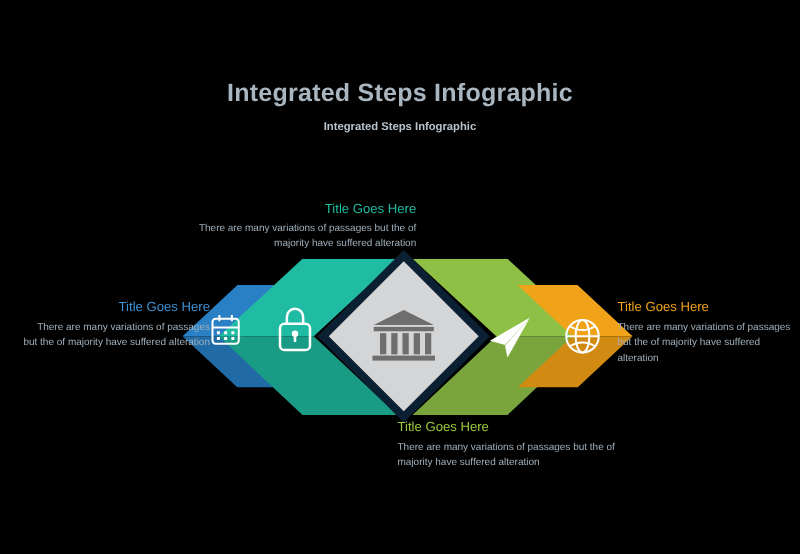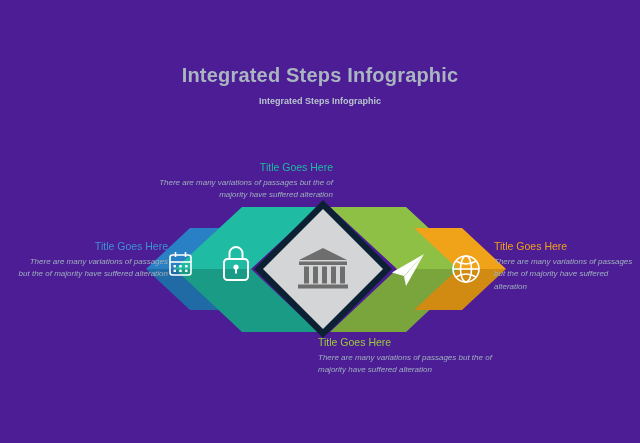--- a/index.html
+++ b/index.html
@@ -10,21 +10,21 @@
     width: 640px;
     height: 443px;
     overflow: hidden;
     font-family: "Liberation Sans", sans-serif;
     background: #0c2033;
   }
   .slide {
     position: relative;
     width: 640px;
     height: 443px;
-    background: #4c1d95;
+    background: #000000;
   }
   .title-main {
     position: absolute;
     top: 64px;
     left: 0;
     width: 640px;
     text-align: center;
     font-size: 20px;
     font-weight: bold;
     color: #a9b6c0;
@@ -52,21 +52,20 @@
   }
   .label .lab-title {
     font-size: 10.5px;
     font-weight: normal;
     margin-bottom: 4px;
   }
   .label .lab-body {
     font-size: 8px;
     line-height: 1.55;
     color: #9fb0bd;
-    font-style: italic;
   }
   #label-left {
     left: 18px;
     top: 240px;
     width: 150px;
     text-align: right;
   }
   #label-left .lab-title { color: #3d92d4; }
   #label-top {
     left: 148px;

